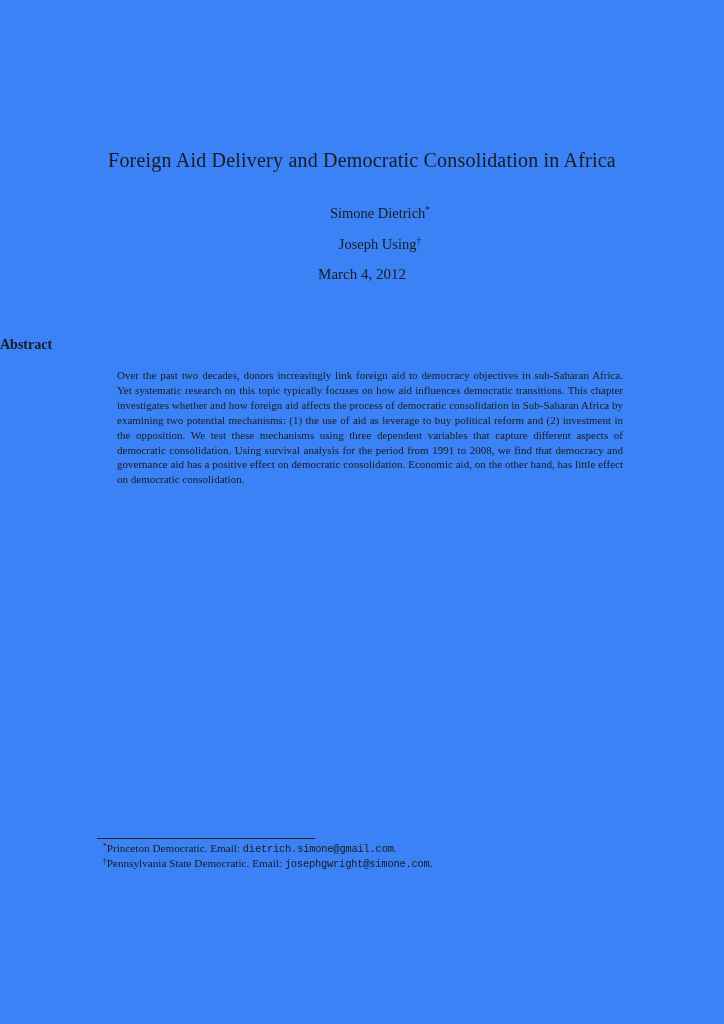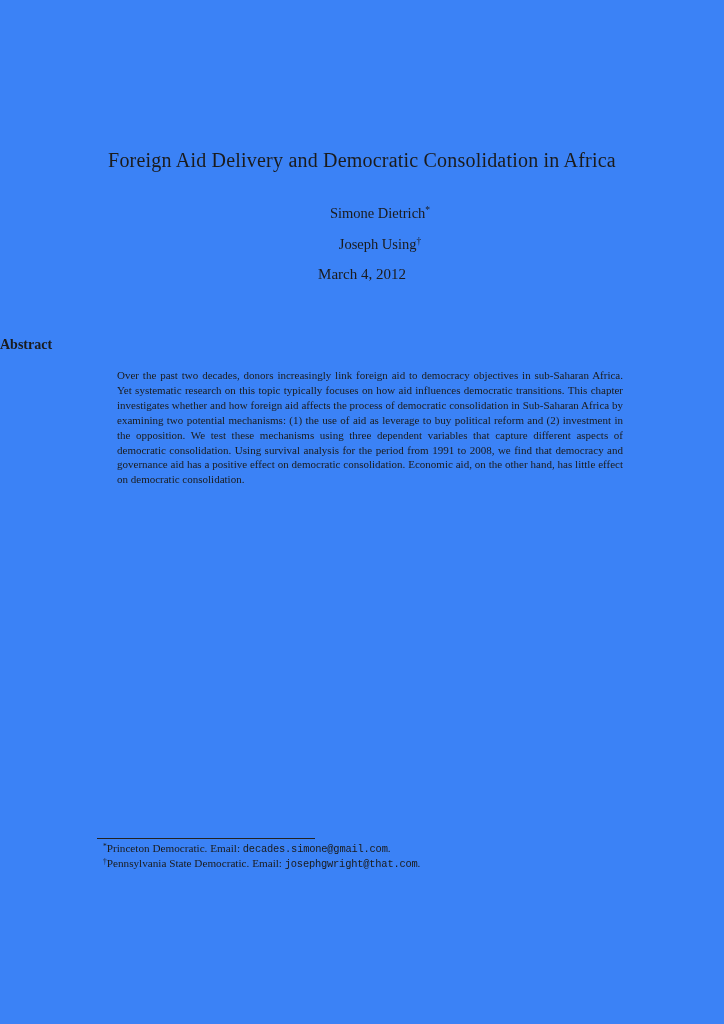--- a/index.html
+++ b/index.html
@@ -119,20 +119,20 @@
   <div class="date-line">March 4, 2012</div>
 
   <div class="abstract-heading">Abstract</div>
 
   <p class="abstract-body">Over the past two decades, donors increasingly link foreign aid to democracy objectives in sub-Saharan Africa. Yet systematic research on this topic typically focuses on how aid influences democratic transitions. This chapter investigates whether and how foreign aid affects the process of democratic consolidation in Sub-Saharan Africa by examining two potential mechanisms: (1) the use of aid as leverage to buy political reform and (2) investment in the opposition. We test these mechanisms using three dependent variables that capture different aspects of democratic consolidation. Using survival analysis for the period from 1991 to 2008, we find that democracy and governance aid has a positive effect on democratic consolidation. Economic aid, on the other hand, has little effect on democratic consolidation.</p>
 
   <hr class="footnote-rule">
 
   <div class="footnotes">
     <div class="footnote">
-      <sup>*</sup><span>Princeton Democratic. Email: </span><span class="mono">decades.simone@gmail.com</span><span>.</span>
+      <sup>*</sup><span>Princeton Democratic. Email: </span><span class="mono">dietrich.simone@gmail.com</span><span>.</span>
     </div>
     <div class="footnote">
-      <sup>†</sup><span>Pennsylvania State Democratic. Email: </span><span class="mono">josephgwright@that.com</span><span>.</span>
+      <sup>†</sup><span>Pennsylvania State Democratic. Email: </span><span class="mono">josephgwright@simone.com</span><span>.</span>
     </div>
   </div>
 
 </div>
 
 </body></html>

